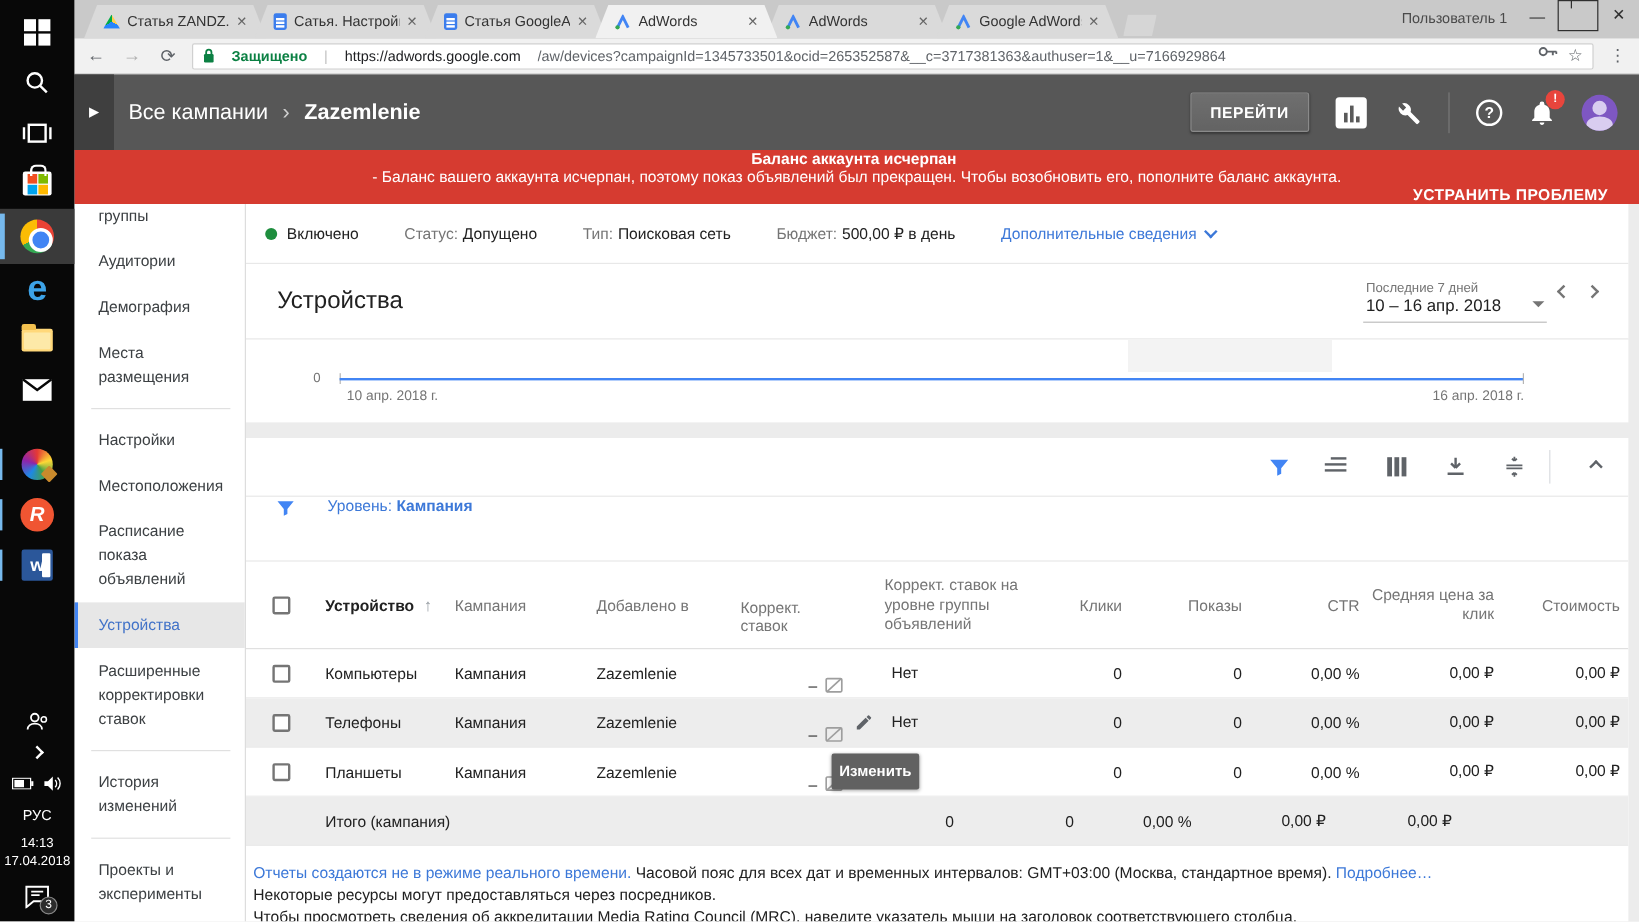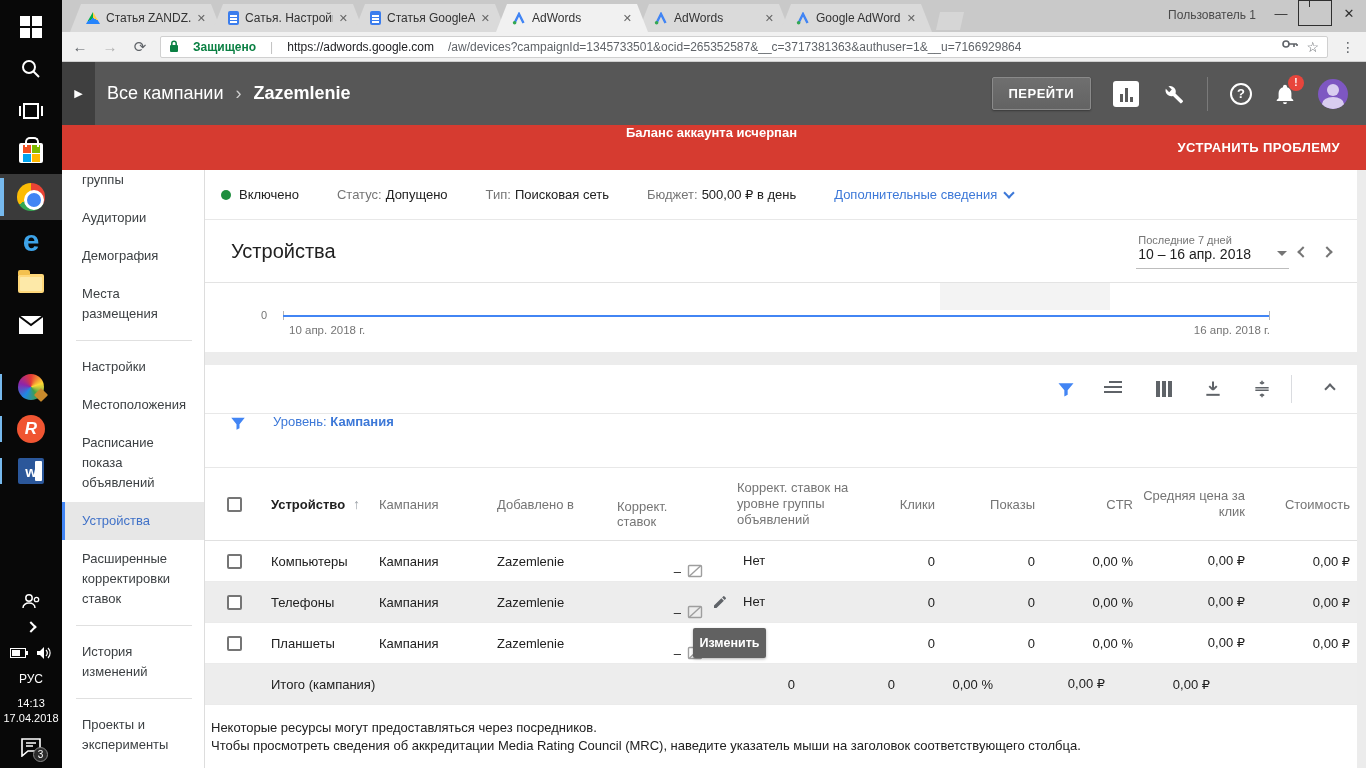--- a/index.html
+++ b/index.html
@@ -98,21 +98,21 @@
   .card { width:1152px; background:#fff; }
 
   .status-card { height:50px; border-bottom:1px solid #e8e8e8; display:flex; align-items:center; font-size:13px; color:#212121; padding-left:16px; }
   .dot { width:10px; height:10px; border-radius:50%; background:#1e8e3e; margin-right:8px; }
   .st-label { color:#757575; margin-right:4px; }
   .st-group { margin-right:38px; display:flex; align-items:center; }
   .details-link { color:#3c78d8; display:flex; align-items:center; gap:8px; }
 
   .title-row { height:63px; border-bottom:1px solid #e3e3e3; display:flex; align-items:center; padding:0 20px 0 26px; }
   .page-title { font-size:20px; color:#212121; font-weight:normal; }
-  .daterange { margin-left:auto; display:flex; align-items:center; gap:4px; }
+  .daterange { margin-left:auto; display:flex; align-items:flex-start; gap:4px; }
   .dr-text { display:flex; flex-direction:column; align-items:flex-start; border-bottom:1px solid #bdbdbd; padding:0 2px 6px 2px; }
   .dr-preset { font-size:11px; color:#757575; }
   .dr-value { font-size:14px; color:#212121; display:flex; align-items:center; gap:26px; }
   .caret-down { width:0; height:0; border-left:5px solid transparent; border-right:5px solid transparent; border-top:5px solid #757575; }
   .chev { display:inline-block; width:8px; height:8px; border-right:2px solid #757575; border-bottom:2px solid #757575; }
   .chev.left { transform:rotate(135deg); }
   .chev.right { transform:rotate(-45deg); }
   .chev.up { transform:rotate(-135deg); border-color:#5f6368; }
 
   .chart-card { height:69px; position:relative; }
@@ -361,20 +361,21 @@
               <path d="M12 23c1.2 0 2.1-.9 2.1-2.1H9.9c0 1.2.9 2.1 2.1 2.1zm7-6.5v-5.2c0-3.2-1.8-5.9-4.8-6.6v-.7a2.2 2.2 0 1 0-4.4 0v.7C6.8 5.4 5 8.1 5 11.3v5.2l-2 2v1h18v-1l-2-2z" fill="#fff"></path>
             </svg>
           <span class="bell-badge">!</span>
         </span>
         <span class="avatar"></span>
       </div>
     </div>
 
     <div class="alert">
       <b>Баланс аккаунта исчерпан</b>
+      <span>- Баланс вашего аккаунта исчерпан, поэтому показ объявлений был прекращен. Чтобы возобновить его, пополните баланс аккаунта.</span>
       <span class="alert-action">УСТРАНИТЬ ПРОБЛЕМУ</span>
     </div>
 
     <div class="workspace">
 
       <nav class="sidenav">
         <div class="nav-item first">группы</div>
         <div class="nav-item">Аудитории</div>
         <div class="nav-item">Демография</div>
         <div class="nav-item">Места размещения</div>
@@ -607,20 +608,21 @@
             <div class="td c8">0,00 %</div>
             <div class="td c9">0,00 ₽</div>
             <div class="td c10">0,00 ₽</div>
           </div>
 
           <div class="tooltip">
               <span>Изменить</span>
             </div>
 
           <div class="footnotes">
+            <div><span class="fn-link">Отчеты создаются не в режиме реального времени.</span> <span>Часовой пояс для всех дат и временных интервалов: GMT+03:00 (Москва, стандартное время).</span> <span class="fn-link">Подробнее…</span></div>
             <div>Некоторые ресурсы могут предоставляться через посредников.</div>
             <div>Чтобы просмотреть сведения об аккредитации Media Rating Council (MRC), наведите указатель мыши на заголовок соответствующего столбца.</div>
           </div>
 
         </div>
       </main>
     </div>
   </div>
 </div>
 

